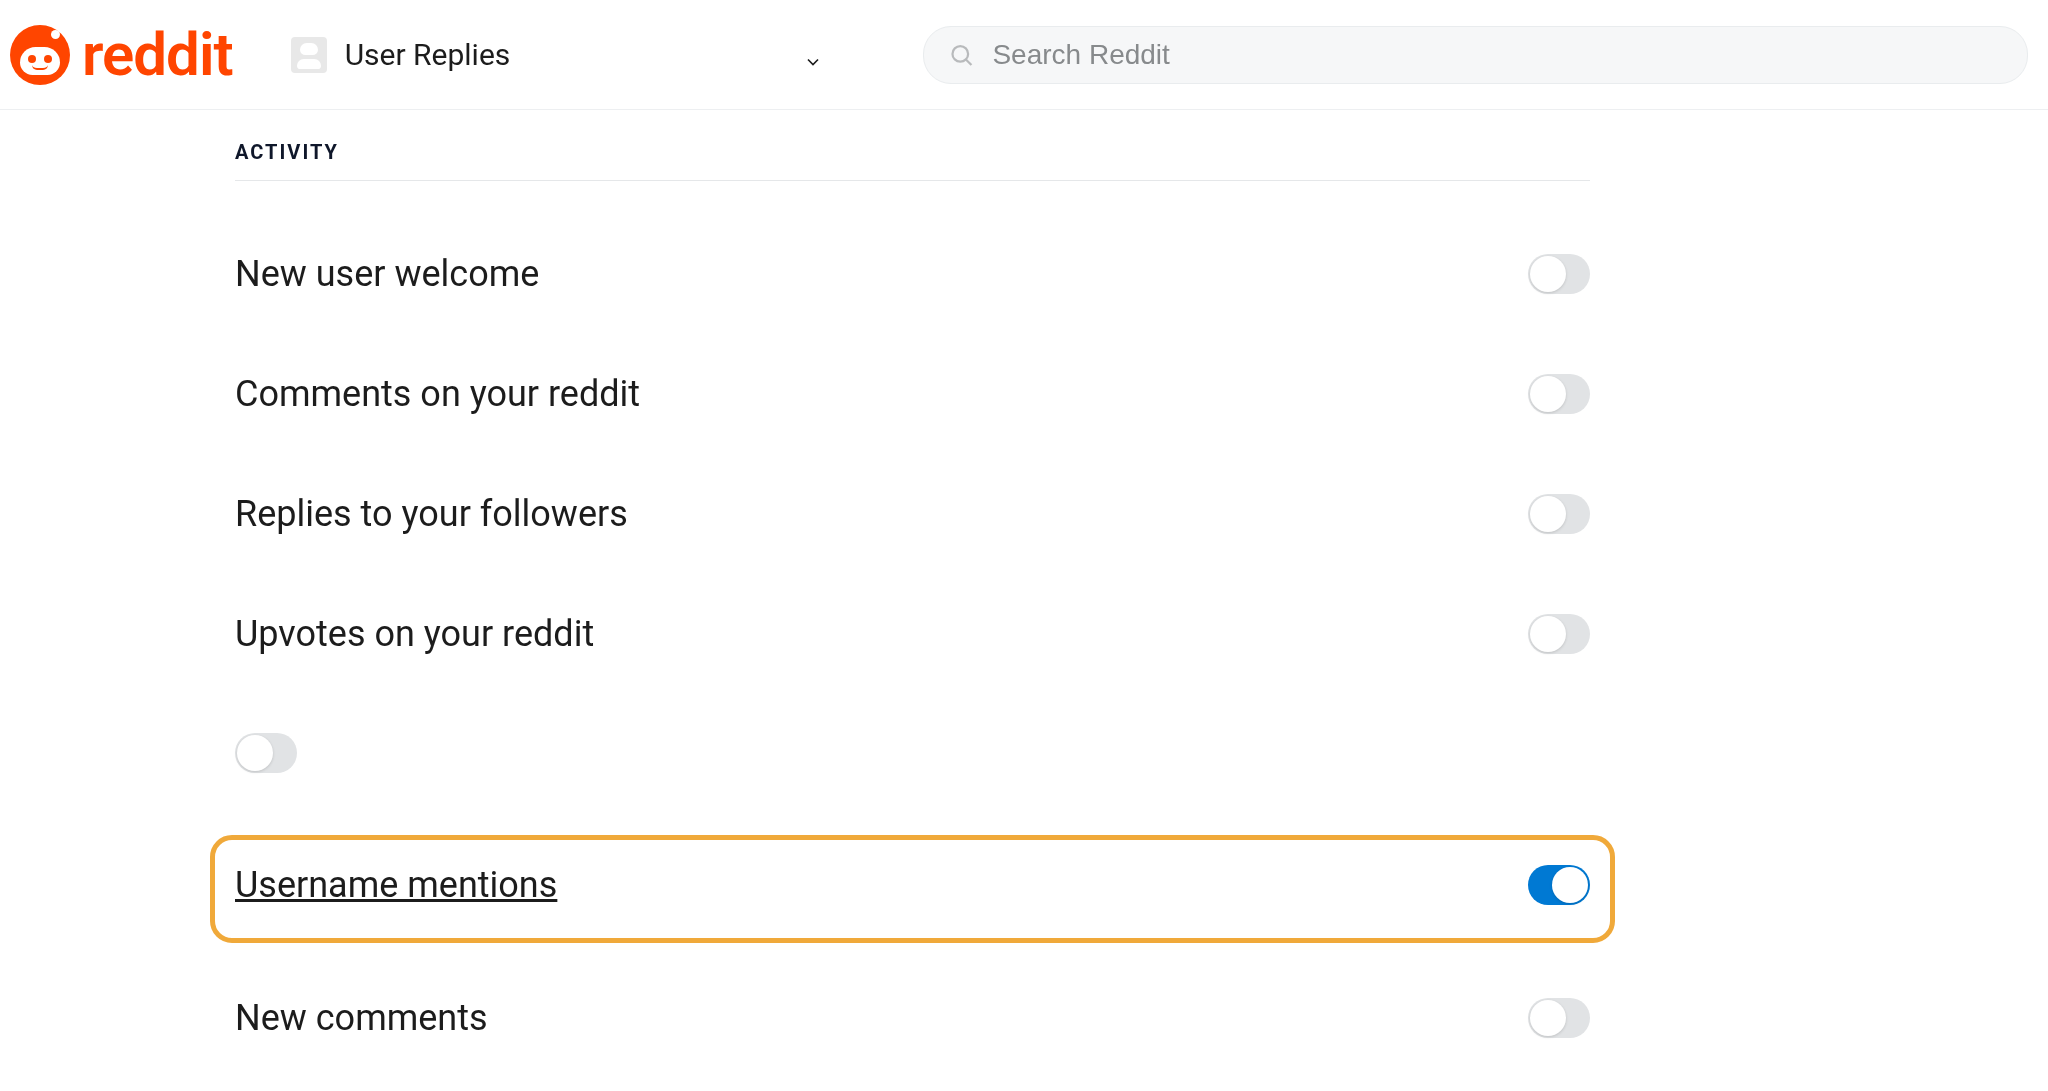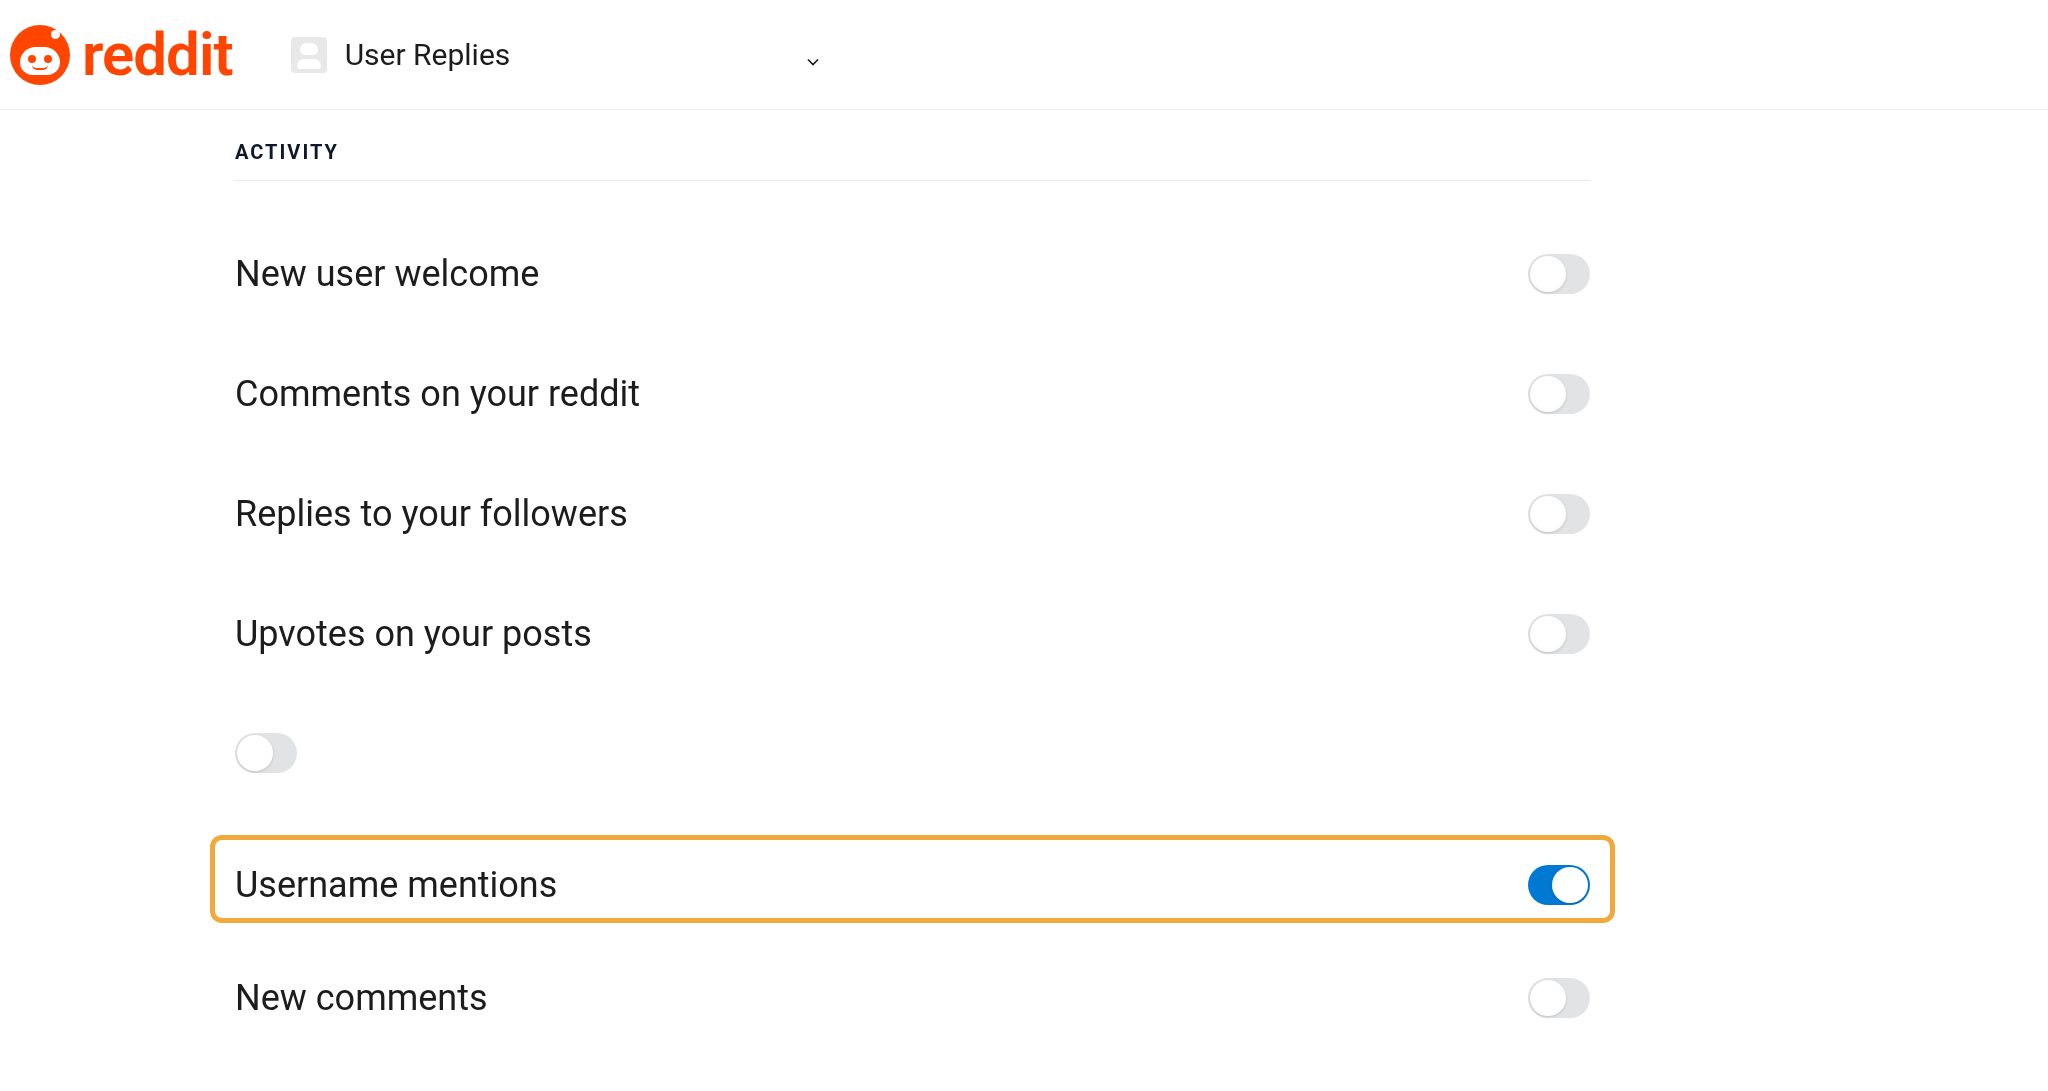--- a/index.html
+++ b/index.html
@@ -217,26 +217,27 @@
       transition: left 0.2s;
     }
     .toggle.on {
       background: #0079d3;
     }
     .toggle.on .knob {
       left: 24px;
     }
     .highlighted {
       border: 5px solid #f0a93a;
-      border-radius: 12px;
-      padding: 24px 20px 12px 20px;
+      border-radius: 22px;
+      padding: 24px 20px 32px 20px;
       margin-left: -25px;
       margin-right: -25px;
       margin-bottom: 44px;
       margin-top: -6px;
+      text-decoration: underline;
     }
   </style>
 </head>
 <body>
 
 <div class="header">
   <div class="logo">
     <div class="logo-mark">
       <span class="antenna"></span>
       <span class="eye1"></span>
@@ -249,20 +250,31 @@
   <div class="nav-selector">
     <div class="nav-avatar"></div>
     <span class="nav-label">User Replies</span>
     <span class="chevron">
       <svg viewBox="0 0 24 24">
           <polyline points="6 9 12 15 18 9"></polyline>
         </svg>
     </span>
   </div>
 
+  <div class="search-container">
+    <div class="search">
+      <span class="search-icon">
+        <svg viewBox="0 0 24 24">
+            <circle cx="11" cy="11" r="7"></circle>
+            <line x1="21" y1="21" x2="16" y2="16"></line>
+          </svg>
+      </span>
+      <input class="search-input" type="text" placeholder="Search Reddit" style="">
+    </div>
+  </div>
 </div>
 
 <div class="content">
   <div class="section-header">ACTIVITY</div>
   <div id="settings-list">
       <div class="setting-row">
         <div class="setting-label">New user welcome</div>
         <div class="toggle">
           <div class="knob"></div>
         </div>
@@ -273,21 +285,21 @@
           <div class="knob"></div>
         </div>
       </div>
       <div class="setting-row">
         <div class="setting-label">Replies to your followers</div>
         <div class="toggle">
           <div class="knob"></div>
         </div>
       </div>
       <div class="setting-row">
-        <div class="setting-label">Upvotes on your posts</div>
+        <div class="setting-label">Upvotes on your reddit</div>
         <div class="toggle">
           <div class="knob"></div>
         </div>
       </div>
       <div class="setting-row">
         <div class="toggle">
           <div class="knob"></div>
         </div>
       </div>
       <div class="setting-row highlighted">

